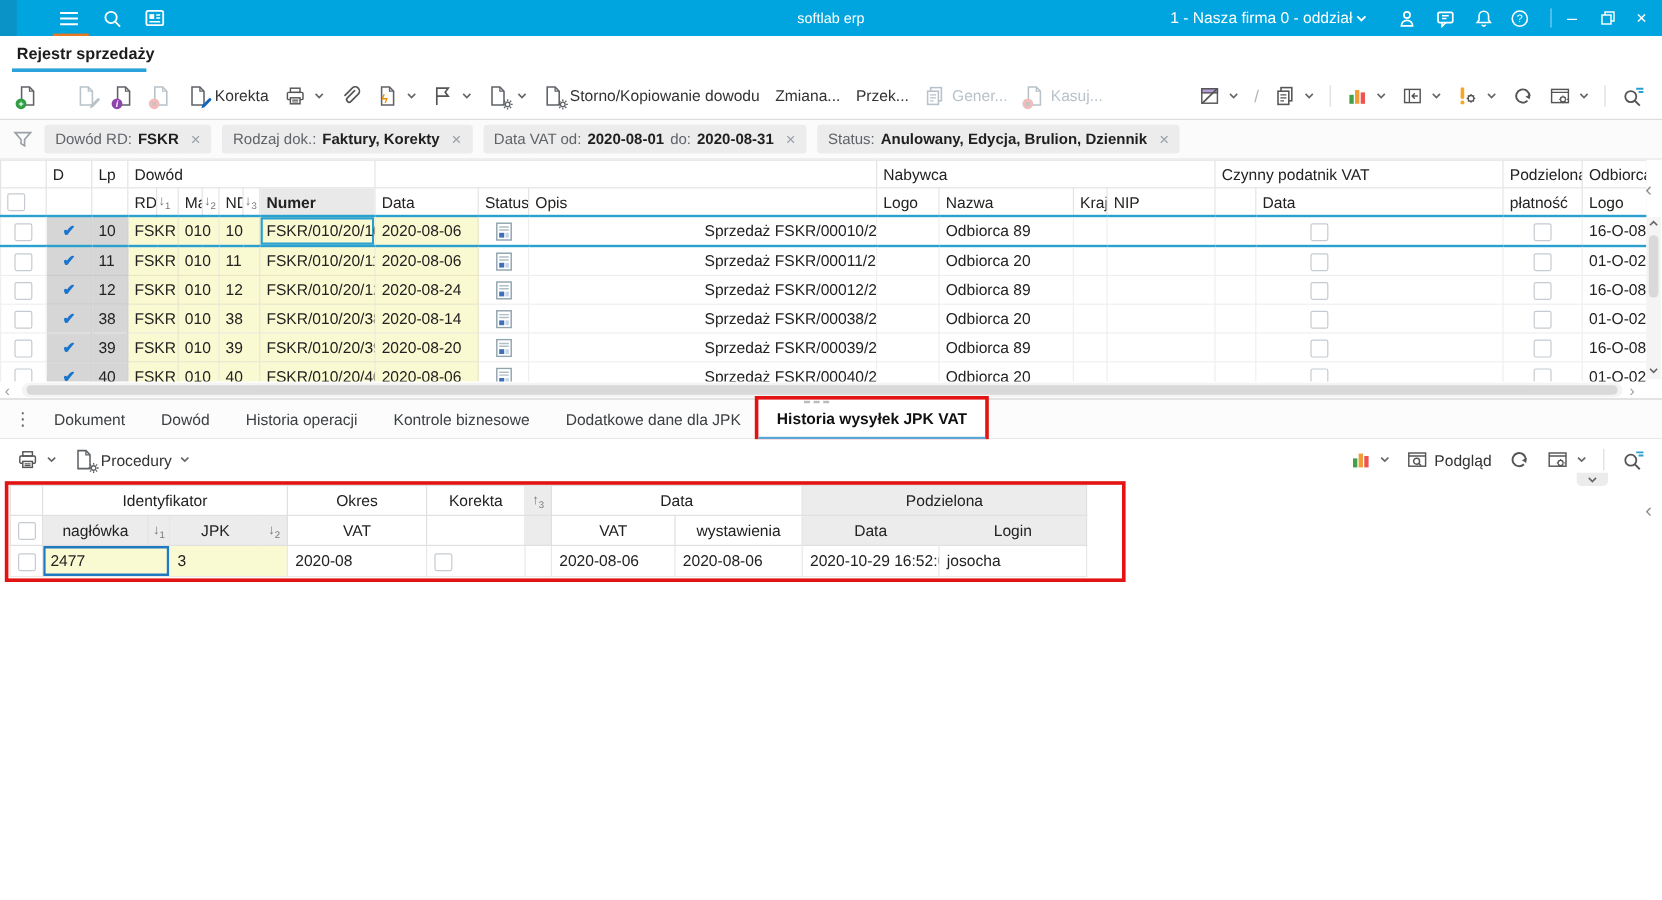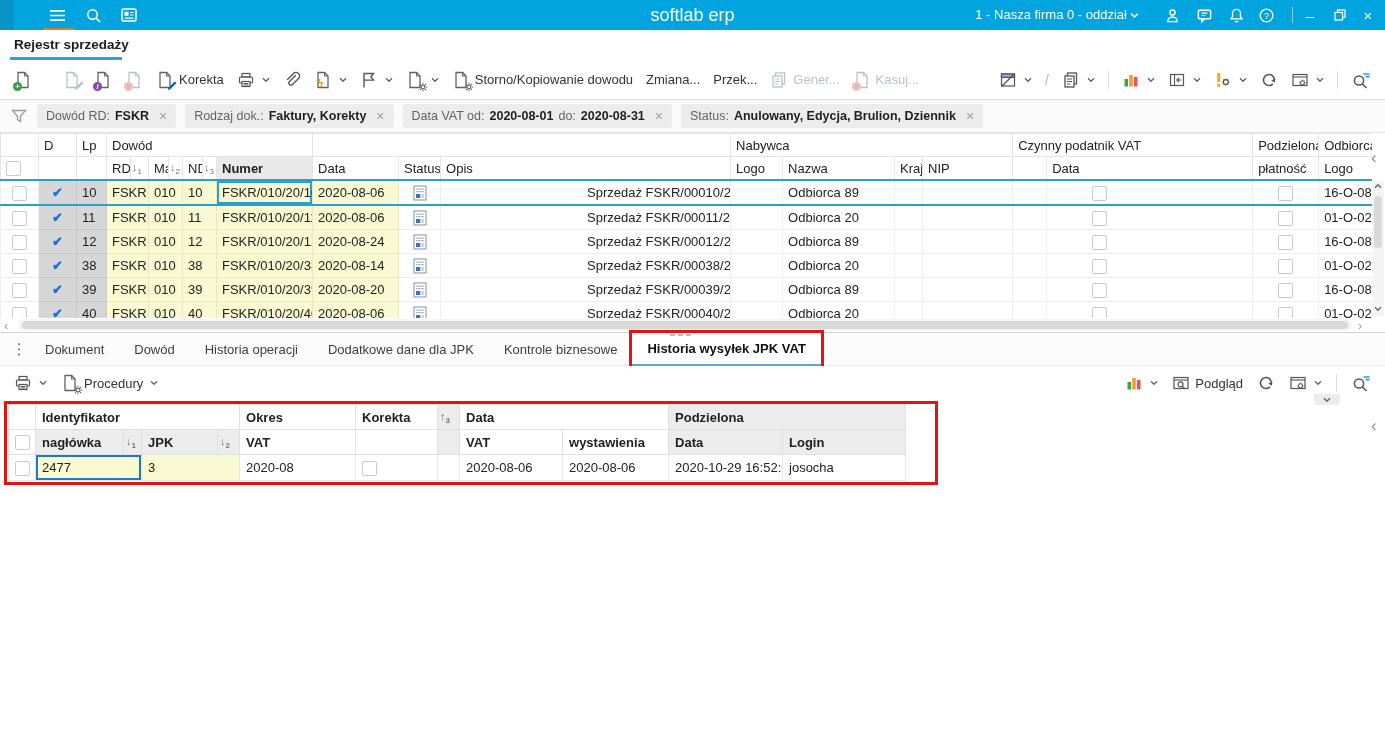--- a/index.html
+++ b/index.html
@@ -3,21 +3,21 @@
 <meta charset="utf-8">
 <style>
 html,body{margin:0;padding:0}
 body{width:1385px;height:750px;position:relative;overflow:hidden;background:#fff;font-family:"Liberation Sans",sans-serif;color:#222;font-size:13px}
 svg{display:block}
 
 .topbar{position:absolute;left:0;top:0;width:1385px;height:30px;background:#00a5df}
 .tb-dark{position:absolute;left:0;top:0;width:14px;height:30px;background:#0a93c6}
 .tb-orange{position:absolute;left:44px;top:28px;width:30px;height:2px;background:#e87722}
 .tbtn{position:absolute;top:0;height:30px;width:30px;display:flex;align-items:center;justify-content:center;cursor:pointer}
-.ttl{position:absolute;left:0;right:0;top:0;height:46px;line-height:30px;text-align:center;color:#fff;font-size:18px}
+.ttl{position:absolute;left:0;right:0;top:0;height:46px;line-height:30px;text-align:center;color:#fff;font-size:12px}
 .comp{position:absolute;right:258px;top:0;height:30px;line-height:30px;color:#fff;font-size:13px}
 .wsep{position:absolute;top:7px;width:1px;height:16px;background:rgba(255,255,255,.5)}
 .wm{color:#fff;font-size:15px}
 
 .apptabs{position:absolute;left:0;top:30px;width:1283px;height:30px;background:#fff;border-bottom:1px solid #e2e2e2}
 .apptab{position:absolute;left:14px;top:0;height:30px;line-height:30px;font-weight:700;font-size:13.5px;color:#1c1c1c}
 .apptab-u{position:absolute;left:10px;top:57px;width:112px;height:3px;background:#2aa3dc}
 .dots{color:#5f6368;font-size:15px}
 
 .toolbar{position:absolute;left:0;top:60px;width:1385px;height:40px;background:#fff;border-bottom:1px solid #ddd;display:flex;align-items:center;padding:0 14px;box-sizing:border-box;gap:13px}
@@ -73,21 +73,21 @@
 .dtab.active{font-weight:700;color:#101010;background:#fff;border-bottom:2px solid #5aa7d6;box-shadow:0 0 0 3px #e31313}
 .dmenu{width:22px;text-align:center;cursor:pointer}
 .grip{position:absolute;left:670px;top:334px;display:flex;gap:3px}
 .grip i{width:5px;height:2px;background:#bbb;display:block}
 
 .dtoolbar{position:absolute;left:0;top:366px;width:1385px;height:34px;background:#fff;display:flex;align-items:center;padding:0 14px;box-sizing:border-box;gap:14px;font-size:13px;color:#333}
 .cchip{position:absolute;left:1314px;top:394px;width:26px;height:11px;background:#ececec;border-radius:0 0 4px 4px;display:flex;align-items:center;justify-content:center}
 
 .btwrap{position:absolute;left:8px;top:404px}
 .bt{width:897px}
-.bt th{font-weight:700;font-size:13px;text-align:left;padding:1px 6px;border:1px solid #e0e0e0;height:22px;background:#fff;overflow:hidden;white-space:nowrap}
+.bt th{font-weight:400;font-size:13px;text-align:center;padding:1px 6px;border:1px solid #e0e0e0;height:22px;background:#fff;overflow:hidden;white-space:nowrap}
 .bt td{font-size:13px;padding:1px 6px;border:1px solid #e8e8e8;height:23px;white-space:nowrap;overflow:hidden}
 .bt th.gy{background:#ececec}
 td.bfocus{box-shadow:inset 0 0 0 2px #1f7ac2}
 .ann{position:absolute;border:3px solid #e31313;pointer-events:none}
 </style>
 </head>
 <body>
 
 <svg width="0" height="0" style="position:absolute">
 <defs>
@@ -767,22 +767,22 @@
 <span class="sarrow" style="left:4px;top:320px">‹</span>
 <div class="hsb-tr"></div>
 <div class="hsb-th"></div>
 <span class="sarrow" style="left:1358px;top:320px">›</span>
 
 <div class="dtabs">
   <span class="dmenu"><span class="dots">⋮</span></span>
   <span class="dtab">Dokument</span>
   <span class="dtab">Dowód</span>
   <span class="dtab">Historia operacji</span>
+  <span class="dtab">Kontrole biznesowe</span>
   <span class="dtab">Dodatkowe dane dla JPK</span>
-  <span class="dtab">Kontrole biznesowe</span>
   <span class="dtab active">Historia wysyłek JPK VAT</span>
 </div>
 <div class="grip">
     <i></i>
     <i></i>
     <i></i>
   </div>
 
 <div class="dtoolbar">
   <span class="tb">

